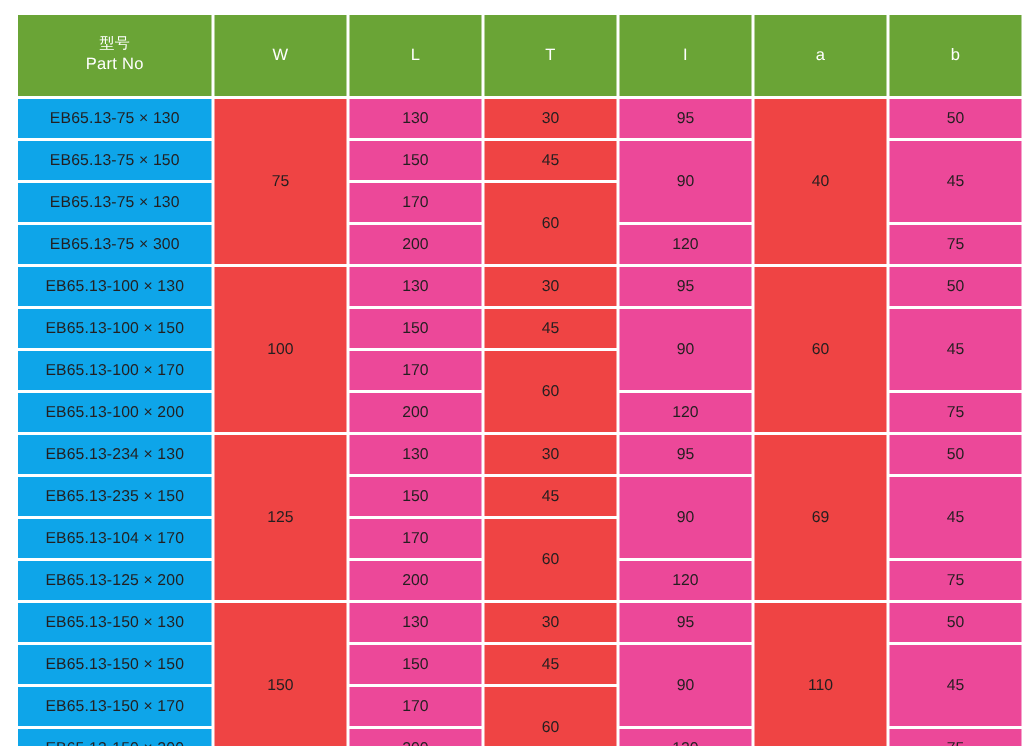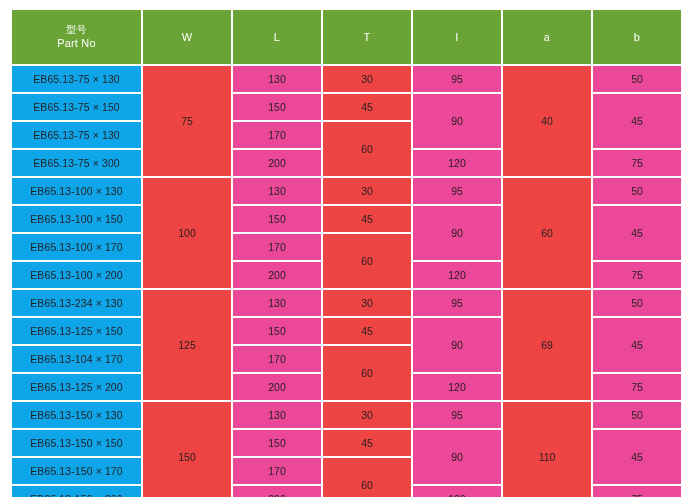--- a/index.html
+++ b/index.html
@@ -149,21 +149,21 @@
         <tr>
           <td class="part">EB65.13-234 × 130</td>
           <td class="pale" rowspan="4">125</td>
           <td class="mid">130</td>
           <td class="pale">30</td>
           <td class="mid">95</td>
           <td class="pale" rowspan="4">69</td>
           <td class="mid">50</td>
         </tr>
         <tr>
-          <td class="part">EB65.13-125 × 150</td>
+          <td class="part">EB65.13-235 × 150</td>
           <td class="mid">150</td>
           <td class="pale">45</td>
           <td class="mid" rowspan="2">90</td>
           <td class="mid" rowspan="2">45</td>
         </tr>
         <tr>
           <td class="part">EB65.13-104 × 170</td>
           <td class="mid">170</td>
           <td class="pale" rowspan="2">60</td>
         </tr>

